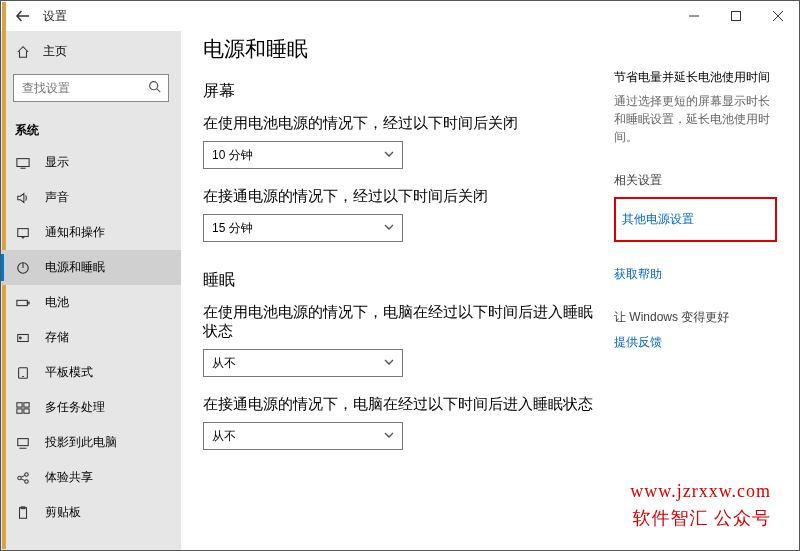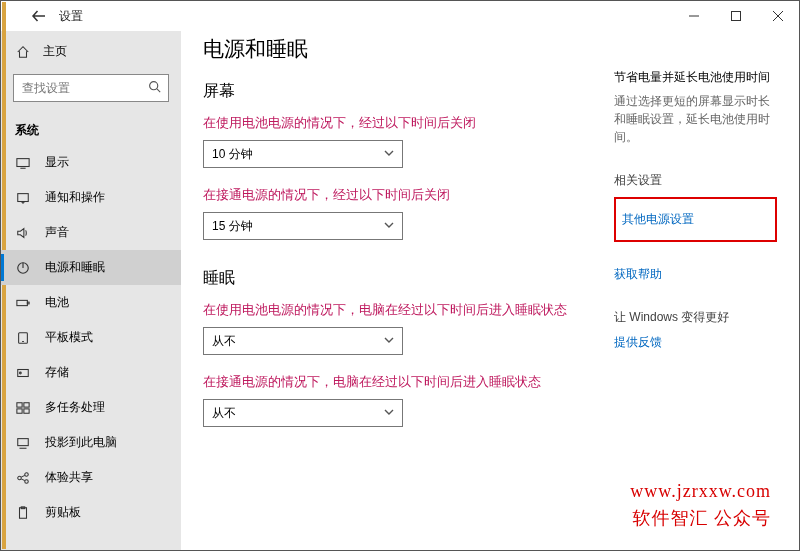--- a/index.html
+++ b/index.html
@@ -1,17 +1,17 @@
 <!DOCTYPE html>
 <html><head>
 <meta charset="utf-8">
 <style>
   * { box-sizing: border-box; margin: 0; padding: 0; }
   body { font-family: "Microsoft YaHei", "Segoe UI", sans-serif; font-size: 12px; color: #000; background: #fff; width: 800px; height: 551px; overflow: hidden; position: relative; border: 1px solid #555; }
-  .titlebar { display: flex; align-items: center; height: 30px; background: #fff; margin-left: 16px; }
+  .titlebar { display: flex; align-items: center; height: 30px; background: #fff; }
   .tb-left { display: flex; align-items: center; padding-left: 14px; gap: 12px; }
   .tb-back { width: 16px; height: 16px; display:flex; align-items:center; justify-content:center; color:#333; }
   .tb-label { font-size: 12px; color:#222; }
   .tb-right { margin-left: auto; display: flex; }
   .win-btn { width: 42px; height: 30px; display:flex; align-items:center; justify-content:center; color:#333; }
   .win-btn svg { width: 10px; height: 10px; }
   .container { display: flex; height: calc(100% - 30px); }
   .sidebar { width: 180px; background: #e6e6e6; display:flex; flex-direction:column; padding-top: 4px; }
   .home-row { display:flex; align-items:center; gap:12px; padding: 8px 14px; font-size: 12px; }
   .search-wrap { margin: 6px 12px 10px 12px; position: relative; }
@@ -22,21 +22,21 @@
   .nav-item { display:flex; align-items:center; gap:14px; padding: 9px 14px; font-size: 12px; color:#000; position:relative; }
   .nav-item.selected { background: #d0d0d0; }
   .nav-item.selected::before { content:""; position:absolute; left:0; top:4px; bottom:4px; width:3px; background:#0078d4; }
   .nav-icon { width:16px; height:16px; display:flex; align-items:center; justify-content:center; color:#333; }
   .nav-icon svg { width:14px; height:14px; }
   .main { flex:1; display:flex; padding: 2px 22px 0 22px; }
   .content { flex:1; min-width:0; }
   .content h1 { font-size: 21px; font-weight: 500; margin: 2px 0 18px 0; }
   .content h2 { font-size: 16px; font-weight: 500; margin: 8px 0 12px 0; }
   .content h2.gap-top { margin-top: 28px; }
-  .desc { font-size: 13px; color:#be185d; margin-bottom:8px; }
+  .desc { font-size: 15px; color:#000000; margin-bottom:8px; }
   .select { border: 1px solid #777; width: 200px; height: 28px; display:flex; align-items:center; justify-content:space-between; padding: 0 8px; margin-bottom: 18px; background:#fff; }
   .select .chev { color:#555; }
   .aside { width: 175px; padding-left: 12px; padding-top: 36px; font-size: 12px; }
   .aside .heading { color:#000; margin-bottom:6px; }
   .aside .sub { color:#666; line-height:1.5; margin-bottom: 26px; }
   .aside .section-title { color:#404040; margin-bottom:8px; }
   .aside .link { color:#0067c0; margin-bottom: 26px; display:block; }
   .aside .link.boxed { border: 2px solid #d00; padding: 12px 6px; margin-bottom:24px;}
   .watermark { position:absolute; right:28px; bottom: 18px; font-family: "SimSun", serif; color: #d80000; font-size: 18px; letter-spacing: 1px; text-align:right; line-height:1.5; pointer-events:none;}
   .left-strip { position:absolute; left:1px; top:1px; width:4px; bottom:1px; background:#d9a441; pointer-events:none; }
@@ -99,34 +99,34 @@
             <svg viewBox="0 0 16 16" fill="none" stroke="currentColor" stroke-width="1.2">
               <rect x="1" y="3" width="14" height="9"></rect>
               <line x1="5" y1="14" x2="11" y2="14"></line>
             </svg>
           </span>
         <span>显示</span>
       </div>
       <div class="nav-item">
         <span class="nav-icon">
             <svg viewBox="0 0 16 16" fill="none" stroke="currentColor" stroke-width="1.2">
+              <path d="M2 6v4h3l4 3V3L5 6H2z"></path>
+              <path d="M11 5c1 1 1 5 0 6"></path>
+            </svg>
+          </span>
+        <span>声音</span>
+      </div>
+      <div class="nav-item">
+        <span class="nav-icon">
+            <svg viewBox="0 0 16 16" fill="none" stroke="currentColor" stroke-width="1.2">
               <rect x="2" y="3" width="12" height="9"></rect>
               <path d="M6 12l2 2 2-2"></path>
             </svg>
           </span>
         <span>通知和操作</span>
-      </div>
-      <div class="nav-item">
-        <span class="nav-icon">
-            <svg viewBox="0 0 16 16" fill="none" stroke="currentColor" stroke-width="1.2">
-              <path d="M2 6v4h3l4 3V3L5 6H2z"></path>
-              <path d="M11 5c1 1 1 5 0 6"></path>
-            </svg>
-          </span>
-        <span>声音</span>
       </div>
       <div class="nav-item selected">
         <span class="nav-icon">
             <svg viewBox="0 0 16 16" fill="none" stroke="currentColor" stroke-width="1.3">
               <circle cx="8" cy="8" r="6"></circle>
               <line x1="8" y1="2" x2="8" y2="8"></line>
             </svg>
           </span>
         <span>电源和睡眠</span>
       </div>
@@ -135,34 +135,34 @@
             <svg viewBox="0 0 16 16" fill="none" stroke="currentColor" stroke-width="1.2">
               <rect x="1" y="5" width="12" height="6"></rect>
               <rect x="13" y="7" width="2" height="2"></rect>
             </svg>
           </span>
         <span>电池</span>
       </div>
       <div class="nav-item">
         <span class="nav-icon">
             <svg viewBox="0 0 16 16" fill="none" stroke="currentColor" stroke-width="1.2">
+              <rect x="2" y="4" width="12" height="8"></rect>
+              <circle cx="5" cy="8" r="1"></circle>
+            </svg>
+          </span>
+        <span>存储</span>
+      </div>
+      <div class="nav-item">
+        <span class="nav-icon">
+            <svg viewBox="0 0 16 16" fill="none" stroke="currentColor" stroke-width="1.2">
               <rect x="3" y="2" width="10" height="12" rx="1"></rect>
               <line x1="7" y1="12" x2="9" y2="12"></line>
             </svg>
           </span>
         <span>平板模式</span>
-      </div>
-      <div class="nav-item">
-        <span class="nav-icon">
-            <svg viewBox="0 0 16 16" fill="none" stroke="currentColor" stroke-width="1.2">
-              <rect x="2" y="4" width="12" height="8"></rect>
-              <circle cx="5" cy="8" r="1"></circle>
-            </svg>
-          </span>
-        <span>存储</span>
       </div>
       <div class="nav-item">
         <span class="nav-icon">
             <svg viewBox="0 0 16 16" fill="none" stroke="currentColor" stroke-width="1.2">
               <rect x="1" y="2" width="6" height="5"></rect>
               <rect x="9" y="2" width="6" height="5"></rect>
               <rect x="1" y="9" width="6" height="5"></rect>
               <rect x="9" y="9" width="6" height="5"></rect>
             </svg>
           </span>

